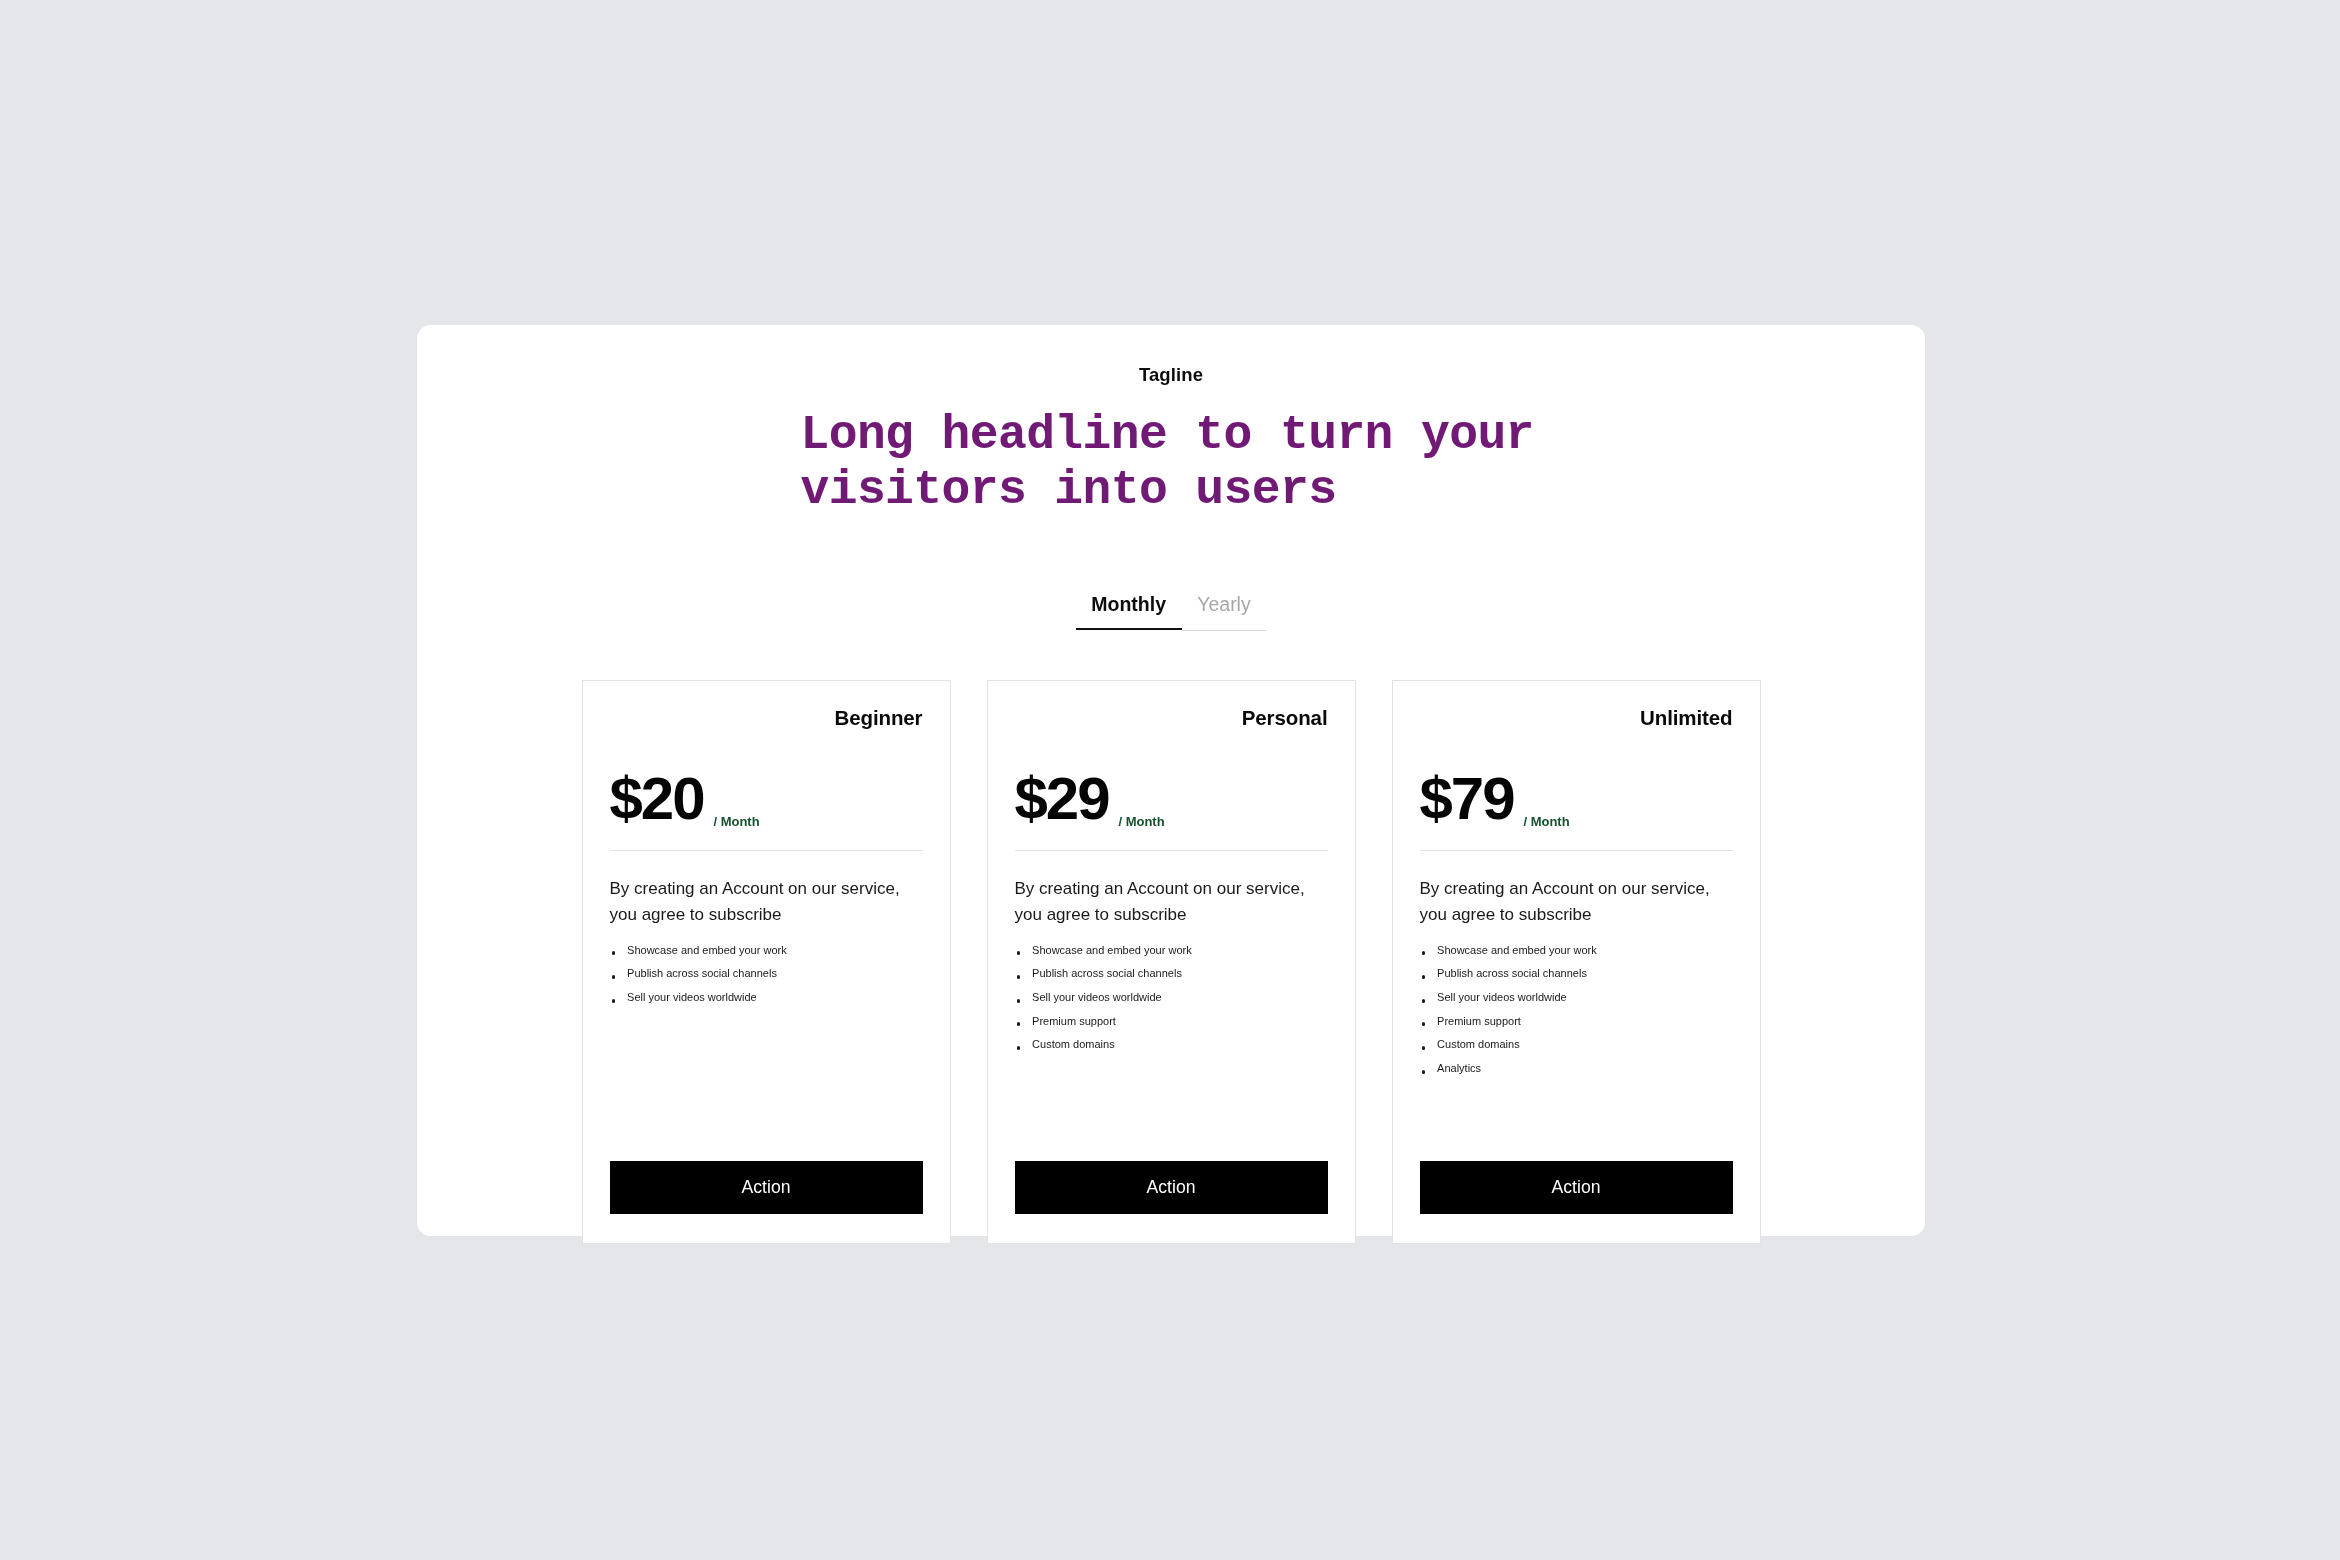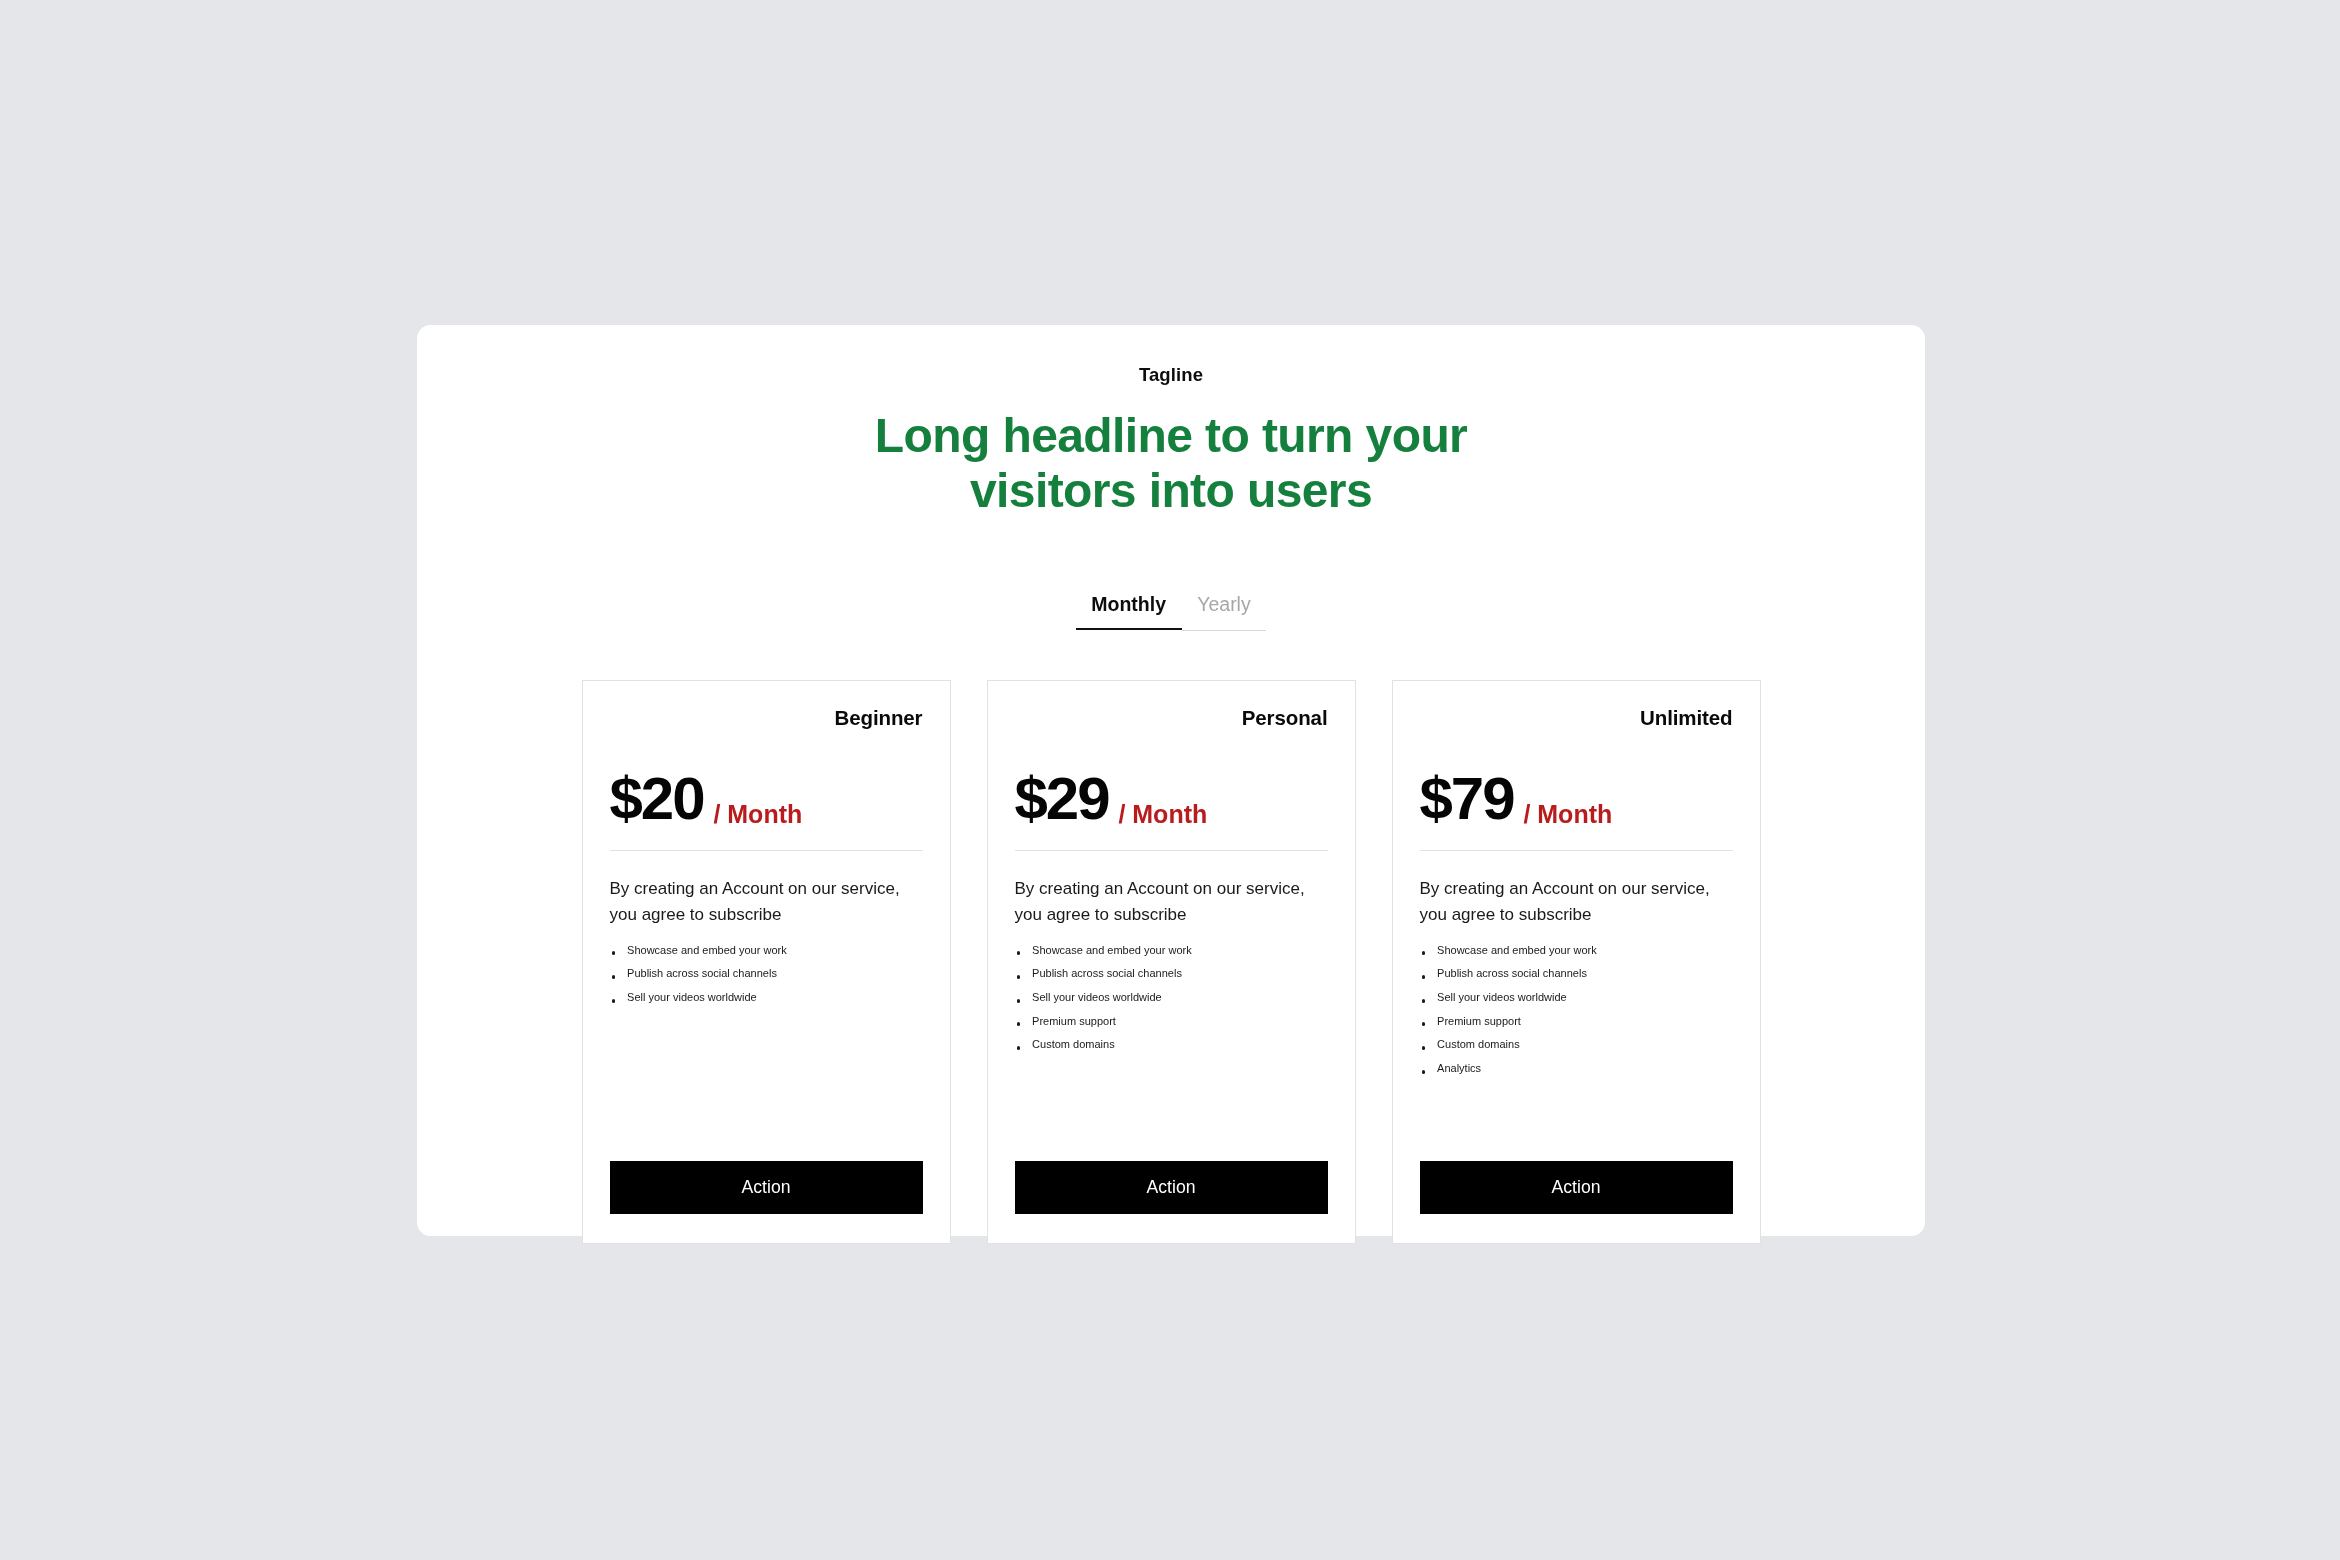--- a/index.html
+++ b/index.html
@@ -39,26 +39,27 @@
     text-align: center;
     font-size: 18.5px;
     font-weight: 700;
     color: #0d0d0d;
     letter-spacing: 0.1px;
   }
 
   .headline {
     margin: 21.5px auto 0 auto;
     width: 741px;
-    text-align: center;
+    text-align: left;
     font-size: 48px;
     line-height: 1.16;
     font-weight: 700;
-    color: #15803d;
+    color: #701a75;
     letter-spacing: -0.6px;
+    font-family: Liberation Mono, monospace;
   }
 
   .toggle-row {
     margin-top: 74px;
     display: flex;
     justify-content: center;
     align-items: flex-start;
     gap: 0px;
   }
 
@@ -117,23 +118,23 @@
 
   .price {
     font-size: 60px;
     font-weight: 700;
     color: #050505;
     letter-spacing: -2px;
     line-height: 1;
   }
 
   .period {
-    font-size: 25px;
-    font-weight: 700;
-    color: #b91c1c;
+    font-size: 13px;
+    font-weight: 700;
+    color: #14532d;
   }
 
   .terms {
     margin-top: 25px;
     font-size: 17px;
     line-height: 1.5;
     color: #1a1a1a;
     max-width: 302px;
   }
 

